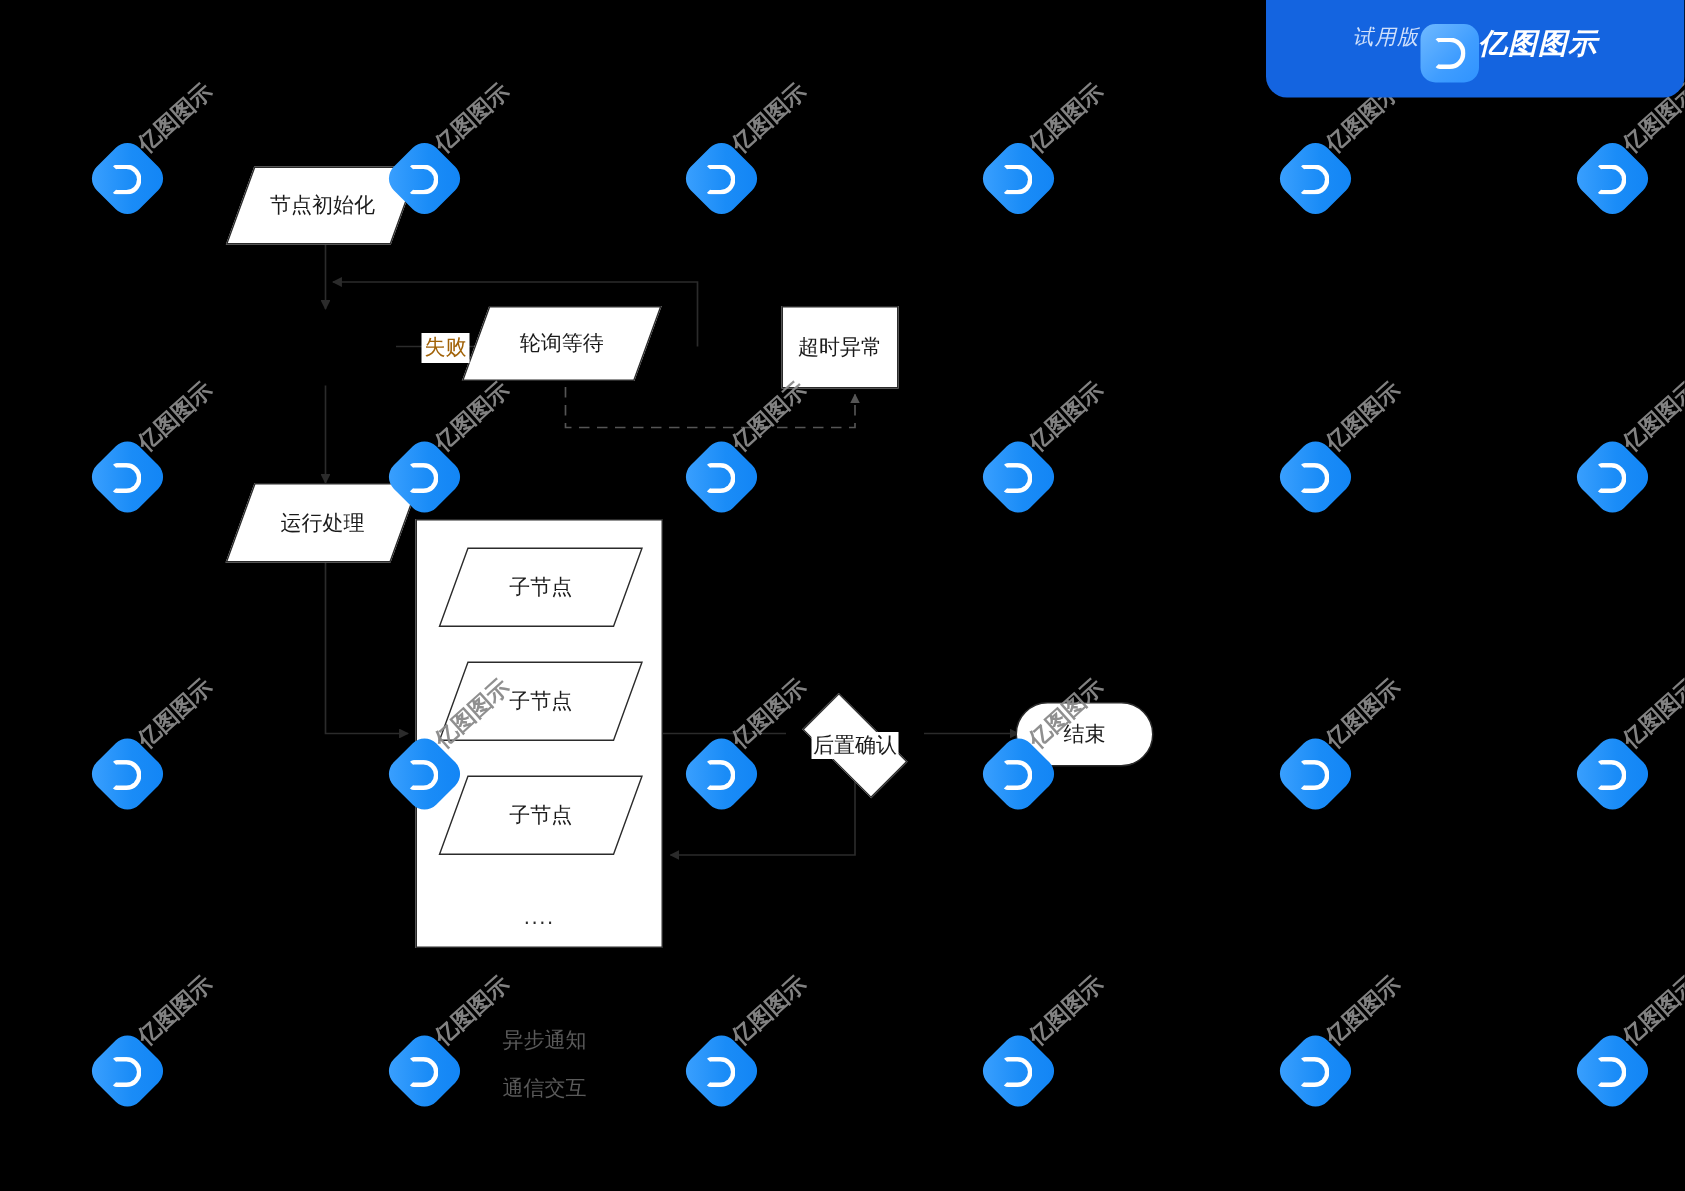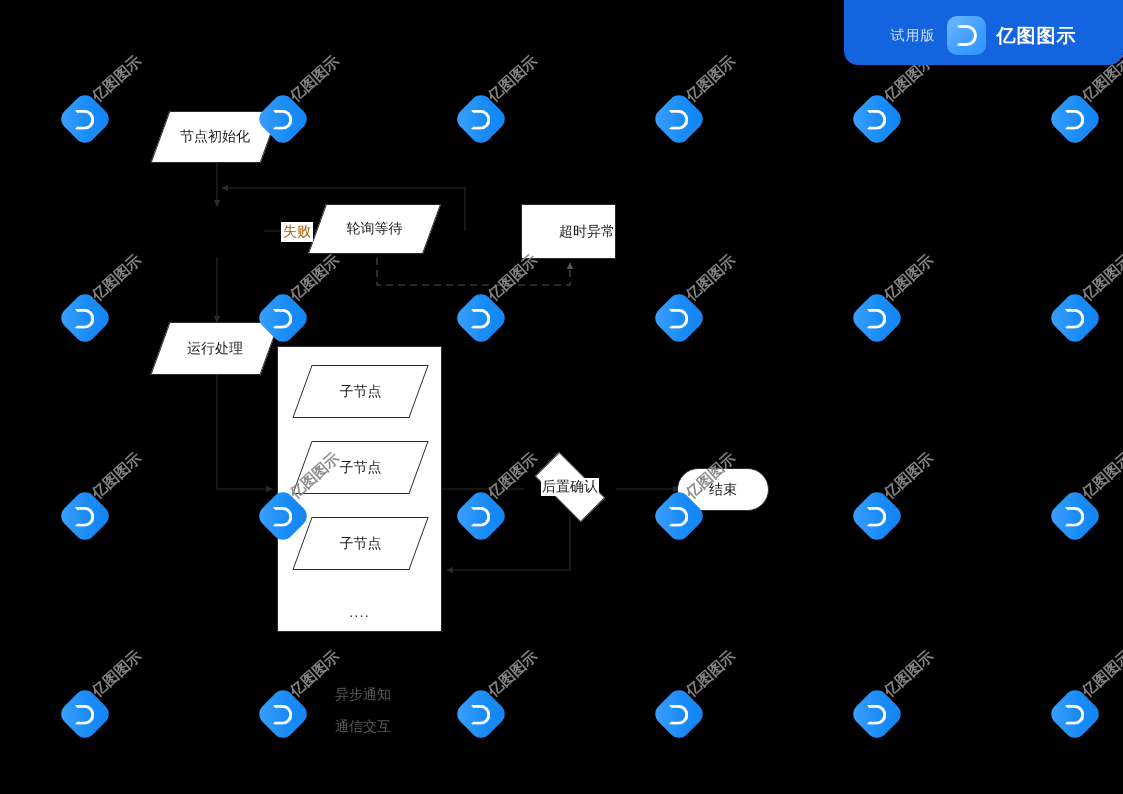--- a/index.html
+++ b/index.html
@@ -84,22 +84,21 @@
     border-radius: 14px;
     z-index: 60;
     display: flex;
     align-items: flex-end;
     justify-content: center;
     padding-bottom: 10px;
     box-sizing: border-box;
   }
   #brand-inner {
     display: flex;
-    align-items: center;
-    gap: 11px;
+    font-style: italic;
   }
   #badge-trial {
     color: #cfe0fb;
     font-size: 14px;
     letter-spacing: 1px;
   }
   #badge-logo {
     width: 39px;
     height: 39px;
     border-radius: 10px;
@@ -294,21 +293,21 @@
       <span class="shape"></span>
       <span class="lbl">节点初始化</span>
     </div>
 
 
     <div class="para" style="left:317px; top:204px; width:115px; height:50px;align-items:center;">
       <span class="shape"></span>
       <span class="lbl">轮询等待</span>
     </div>
 
-    <div class="node" style="left:521px; top:204px; width:95px; height:55px;justify-content:flex-end;">
+    <div class="node" style="left:521px; top:204px; width:78px; height:55px;">
       <span>超时异常</span>
     </div>
 
     <div class="para" style="left:160px; top:322px; width:110px; height:53px;">
       <span class="shape"></span>
       <span class="lbl">运行处理</span>
     </div>
 
     <div id="group-box">
       <div id="group-dots">....</div>
@@ -322,21 +321,21 @@
     <div class="para" style="left:302px; top:441px; width:117px; height:53px; z-index:26;">
       <span class="shape"></span>
       <span class="lbl">子节点</span>
     </div>
 
     <div class="para" style="left:302px; top:517px; width:117px; height:53px; z-index:26;">
       <span class="shape"></span>
       <span class="lbl">子节点</span>
     </div>
 
-    <div class="diamond" style="left:524px; top:456px; width:92px; height:62px;">
+    <div class="diamond" style="left:524px; top:466px; width:92px; height:62px;">
       <span class="shape"></span>
       <span class="lbl">后置确认</span>
     </div>
 
     <div class="node rounded" style="left:677px; top:468px; width:92px; height:43px;">
       <span>结束</span>
     </div>
 
     <div class="edge-label" style="left:281px; top:222px;">失败</div>
 

